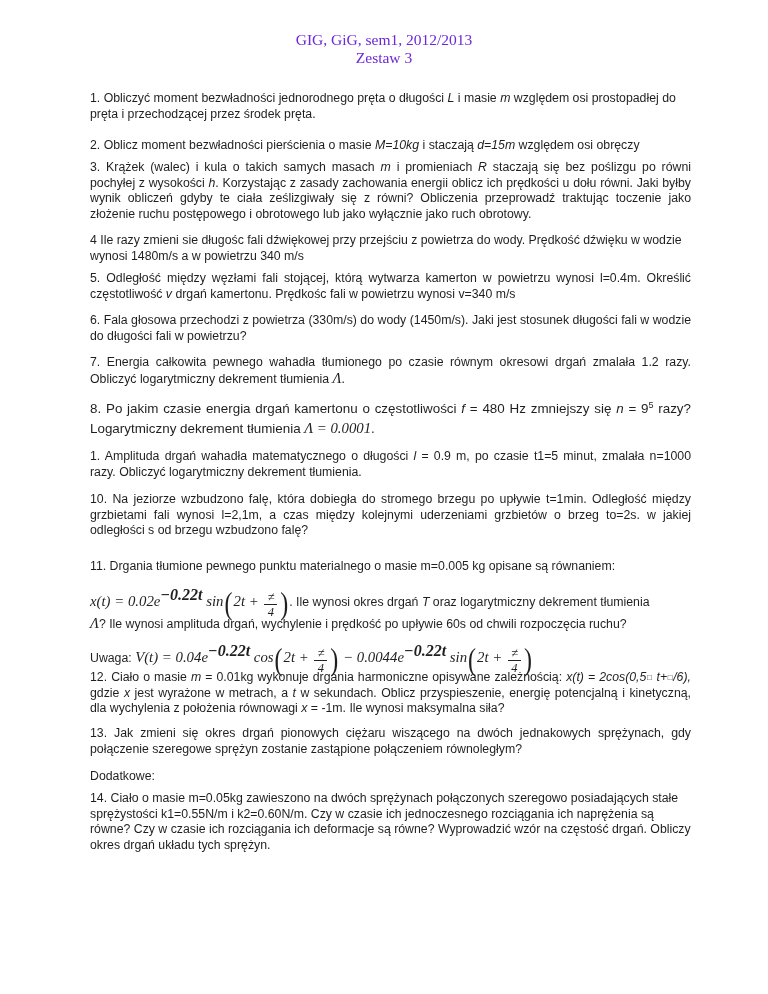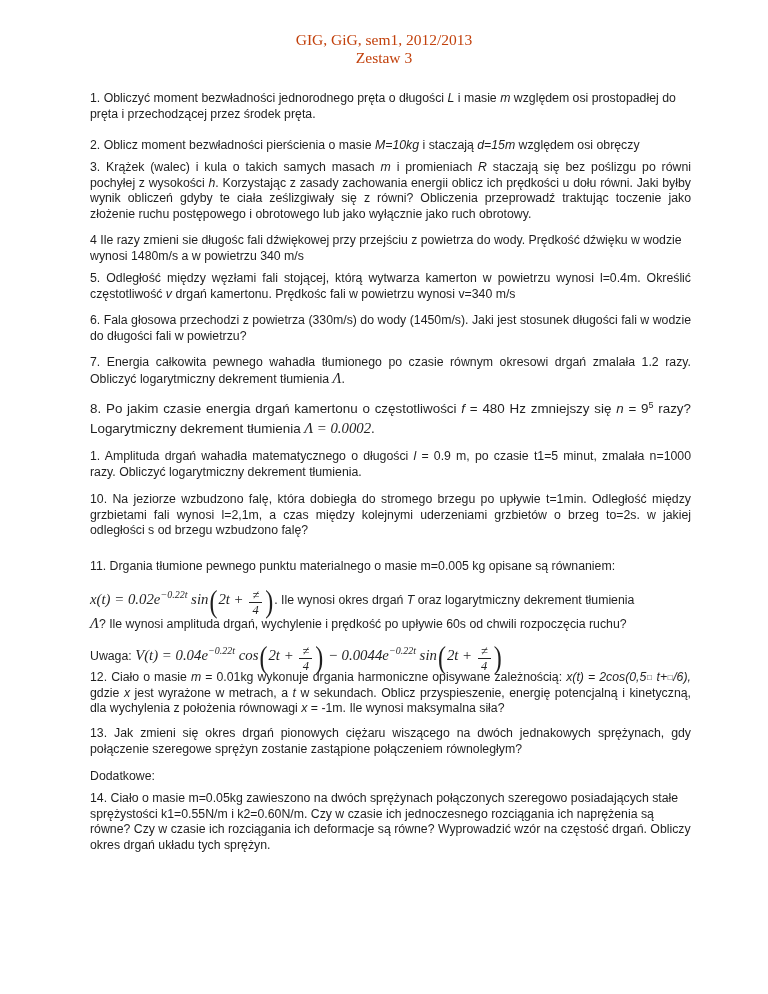--- a/index.html
+++ b/index.html
@@ -3,25 +3,25 @@
 <meta charset="utf-8">
 <style>
   html,body{margin:0;padding:0;background:#ffffff;}
   .page{
     position:relative;width:768px;height:994px;background:#ffffff;
     font-family:"Liberation Sans",sans-serif;font-size:12.3px;line-height:15.6px;
     color:#1f1f1f;overflow:hidden;margin:0 auto;
   }
   .blk{position:absolute;left:90px;width:601px;}
   .j{text-align:justify;}
-  .title{left:0;width:768px;text-align:center;font-family:"Liberation Serif",serif;font-size:15.5px;line-height:18px;color:#c2410c;}
+  .title{left:0;width:768px;text-align:center;font-family:"Liberation Serif",serif;font-size:15.5px;line-height:18px;color:#6d28d9;}
   .it{font-style:italic;}
   .sup{font-size:9px;vertical-align:5px;}
   .fm{font-family:"Liberation Serif",serif;font-style:italic;font-size:14.8px;}
-  .fm.sup{font-size:10px;vertical-align:6px;}
+  .fm.sup{font-size:16px;vertical-align:6px;font-weight:bold;}
   .bigp{display:inline-block;font-family:"Liberation Serif",serif;font-style:normal;font-size:24px;line-height:1;transform:scaleY(1.35);vertical-align:-5px;padding:0 1px;}
   .frac{display:inline-block;vertical-align:-10px;text-align:center;font-family:"Liberation Serif",serif;font-style:italic;font-size:12.5px;line-height:1.15;margin:0 2px;}
   .frac .num{display:block;border-bottom:1px solid #222;padding:0 3px;}
   .frac .den{display:block;}
   .box{font-style:normal;font-size:8px;vertical-align:1px;letter-spacing:0;}
   .big8{font-size:13.4px;line-height:19.5px;}
   .fline{line-height:36px;}
   .fline .plain{line-height:15.6px;}
 </style>
 </head>
@@ -33,21 +33,21 @@
     <div>Zestaw 3</div>
   </div>
 
   <div class="blk" style="top:91px"><span>1. Obliczyć moment bezwładności jednorodnego pręta o długości </span><span class="it">L</span><span> i masie </span><span class="it">m</span><span> względem osi prostopadłej do pręta i przechodzącej przez środek pręta.</span></div>
   <div class="blk" style="top:138px"><span>2. Oblicz moment bezwładności pierścienia o masie </span><span class="it">M=10kg</span><span> i staczają </span><span class="it">d=15m</span><span> względem osi obręczy</span></div>
   <div class="blk j" style="top:160px"><span>3. Krążek (walec) i kula o takich samych masach </span><span class="it">m</span><span> i promieniach </span><span class="it">R</span><span> staczają się bez poślizgu po równi pochyłej z wysokości </span><span class="it">h</span><span>. Korzystając z zasady zachowania energii oblicz ich prędkości u dołu równi. Jaki byłby wynik obliczeń gdyby te ciała ześlizgiwały się z równi? Obliczenia przeprowadź traktując toczenie jako złożenie ruchu postępowego i obrotowego lub jako wyłącznie jako ruch obrotowy.</span></div>
   <div class="blk" style="top:233px">4 Ile razy zmieni sie długośc fali dźwiękowej przy przejściu z powietrza do wody. Prędkość dźwięku w wodzie wynosi 1480m/s a w powietrzu 340 m/s</div>
   <div class="blk j" style="top:271px"><span>5. Odległość między węzłami fali stojącej, którą wytwarza kamerton w powietrzu wynosi l=0.4m. Określić częstotliwość </span><span class="it">v</span><span> drgań kamertonu. Prędkośc fali w powietrzu wynosi v=340 m/s</span></div>
   <div class="blk j" style="top:313px">6. Fala głosowa przechodzi z powietrza (330m/s) do wody (1450m/s). Jaki jest stosunek długości fali w wodzie do długości fali w powietrzu?</div>
   <div class="blk j" style="top:355px"><span>7. Energia całkowita pewnego wahadła tłumionego po czasie równym okresowi drgań zmalała 1.2 razy. Obliczyć logarytmiczny dekrement tłumienia </span><span class="fm">Λ</span><span>.</span></div>
-  <div class="blk j big8" style="top:396px"><span>8. Po jakim czasie energia drgań kamertonu o częstotliwości </span><span class="it">f</span><span> = 480 Hz zmniejszy się </span><span class="it">n</span><span> = 9</span><span class="sup">5</span><span> razy? Logarytmiczny dekrement tłumienia </span><span class="fm">Λ = 0.0002</span><span>.</span></div>
+  <div class="blk j big8" style="top:396px"><span>8. Po jakim czasie energia drgań kamertonu o częstotliwości </span><span class="it">f</span><span> = 480 Hz zmniejszy się </span><span class="it">n</span><span> = 9</span><span class="sup">5</span><span> razy? Logarytmiczny dekrement tłumienia </span><span class="fm">Λ = 0.0001</span><span>.</span></div>
   <div class="blk j" style="top:449px"><span>1. Amplituda drgań wahadła matematycznego o długości </span><span class="it">l</span><span> = 0.9 m, po czasie t1=5 minut, zmalała n=1000 razy. Obliczyć logarytmiczny dekrement tłumienia.</span></div>
   <div class="blk j" style="top:492px">10. Na jeziorze wzbudzono falę, która dobiegła do stromego brzegu po upływie t=1min. Odległość między grzbietami fali wynosi l=2,1m, a czas między kolejnymi uderzeniami grzbietów o brzeg to=2s. w jakiej odległości s od brzegu wzbudzono falę?</div>
 
   <div class="blk" style="top:559px">11. Drgania tłumione pewnego punktu materialnego o masie m=0.005 kg opisane są równaniem:</div>
   <div class="blk j fline" style="top:577px"><span class="fm">x(t) = 0.02e</span><span class="fm sup">−0.22t</span><span class="fm"> sin</span><span class="bigp">(</span><span class="fm">2t + </span><span class="frac"><span class="num">≠</span><span class="den">4</span></span><span class="bigp">)</span><span class="plain">. Ile wynosi okres drgań </span><span class="plain it">T</span><span class="plain"> oraz logarytmiczny dekrement tłumienia</span></div>
   <div class="blk j" style="top:616px"><span class="fm">Λ</span><span>? Ile wynosi amplituda drgań, wychylenie i prędkość po upływie 60s od chwili rozpoczęcia ruchu?</span></div>
   <div class="blk fline" style="top:633px"><span class="plain">Uwaga: </span><span class="fm">V(t) = 0.04e</span><span class="fm sup">−0.22t</span><span class="fm"> cos</span><span class="bigp">(</span><span class="fm">2t + </span><span class="frac"><span class="num">≠</span><span class="den">4</span></span><span class="bigp">)</span><span class="fm"> − 0.0044e</span><span class="fm sup">−0.22t</span><span class="fm"> sin</span><span class="bigp">(</span><span class="fm">2t + </span><span class="frac"><span class="num">≠</span><span class="den">4</span></span><span class="bigp">)</span></div>
 
   <div class="blk j" style="top:670px"><span>12. Ciało o masie </span><span class="it">m</span><span> = 0.01kg wykonuje drgania harmoniczne opisywane zależnością: </span><span class="it">x(t) = 2cos(0,5</span><span class="box">□</span><span class="it"> t+</span><span class="box">□</span><span class="it">/6),</span><span> gdzie </span><span class="it">x</span><span> jest wyrażone w metrach, a </span><span class="it">t</span><span> w sekundach. Oblicz przyspieszenie, energię potencjalną i kinetyczną, dla wychylenia z położenia równowagi </span><span class="it">x</span><span> = -1m. Ile wynosi maksymalna siła?</span></div>
   <div class="blk j" style="top:726px">13. Jak zmieni się okres drgań pionowych ciężaru wiszącego na dwóch jednakowych sprężynach, gdy połączenie szeregowe sprężyn zostanie zastąpione połączeniem równoległym?</div>

